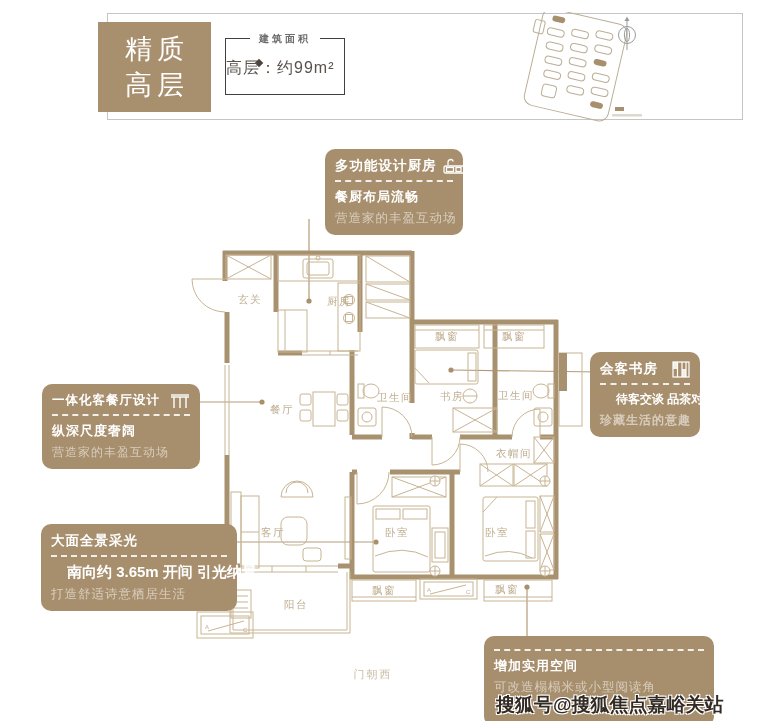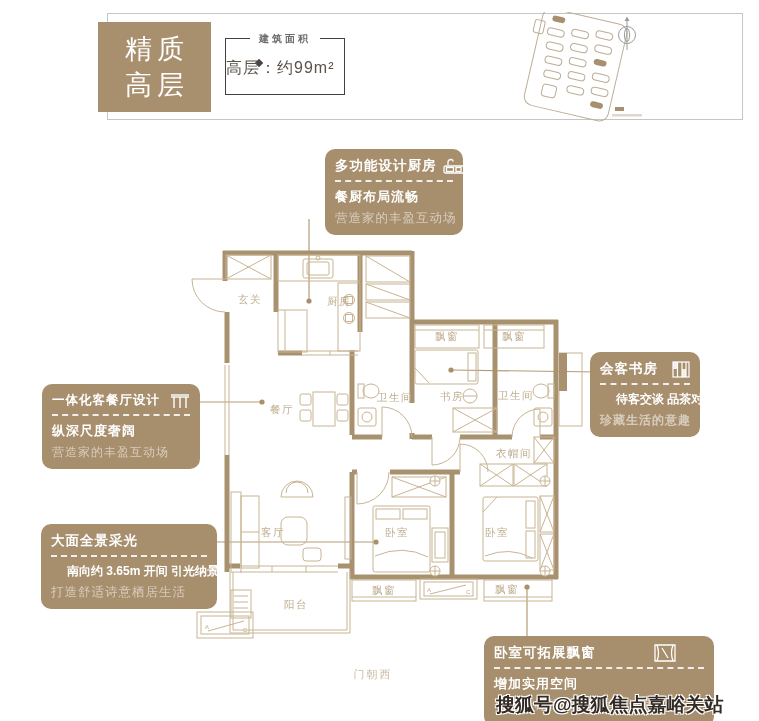--- a/index.html
+++ b/index.html
@@ -354,26 +354,26 @@
             <path d="M10,4 V15"></path>
             <path d="M16,4 V15"></path>
         </g>
       </svg>
     </div>
     <div class="co-div"></div>
     <div class="co-l1">纵深尺度奢阔</div>
     <div class="co-l2" style="font-size:12px;">营造家的丰盈互动场</div>
   </div>
 
-  <div class="callout" style="left:41px;top:524px;width:176px;">
+  <div class="callout" style="left:41px;top:524px;width:196px;">
     <div class="co-title">
       <span>大面全景采光</span>
     </div>
     <div class="co-div"></div>
-    <div class="co-l1" style="font-size:12px;letter-spacing:0;padding-left:16px;">南向约 3.65m 开间 引光纳景</div>
+    <div class="co-l1" style="font-size:15px;letter-spacing:0;padding-left:16px;">南向约 3.65m 开间 引光纳景</div>
     <div class="co-l2">打造舒适诗意栖居生活</div>
   </div>
 
   <div class="callout" style="left:590px;top:352px;width:110px;">
     <div class="co-title">
       <span>会客书房</span>
       <svg class="co-icon" width="18" height="17" viewBox="0 0 18 17">
         <g stroke="#fff" stroke-width="1.2" fill="none">
           <rect x="1" y="1" width="16" height="15"></rect>
           <path d="M5.5,1 V16"></path>
@@ -383,31 +383,20 @@
         <rect x="1" y="1" width="4.5" height="7" fill="#fff" opacity="0.85"></rect>
         <rect x="10" y="8" width="4" height="8" fill="#fff" opacity="0.85"></rect>
       </svg>
     </div>
     <div class="co-div"></div>
     <div class="co-l1" style="font-size:12px;letter-spacing:0;margin-left:16px;">待客交谈 品茶对弈</div>
     <div class="co-l2" style="font-size:12px;font-weight:bold;">珍藏生活的意趣</div>
   </div>
 
   <div class="callout" style="left:484px;top:636px;width:230px;height:90px;">
-    <div class="co-title">
-      <span>卧室可拓展飘窗</span>
-      <svg class="co-icon" width="22" height="18" viewBox="0 0 22 18" style="margin-right:28px;">
-        <g stroke="#fff" stroke-width="1.3" fill="none">
-          <path d="M1,1 H21 V17 H1 Z"></path>
-          <path d="M3,1 Q6,9 3,17"></path>
-          <path d="M19,1 Q16,9 19,17"></path>
-          <path d="M8,4 L14,14"></path>
-        </g>
-      </svg>
-    </div>
     <div class="co-div"></div>
     <div class="co-l1">增加实用空间</div>
     <div class="co-l2">可改造榻榻米或小型阅读角</div>
   </div>
 
   <div class="watermark">搜狐号@搜狐焦点嘉峪关站</div>
 
 </div>
 
 </body></html>

